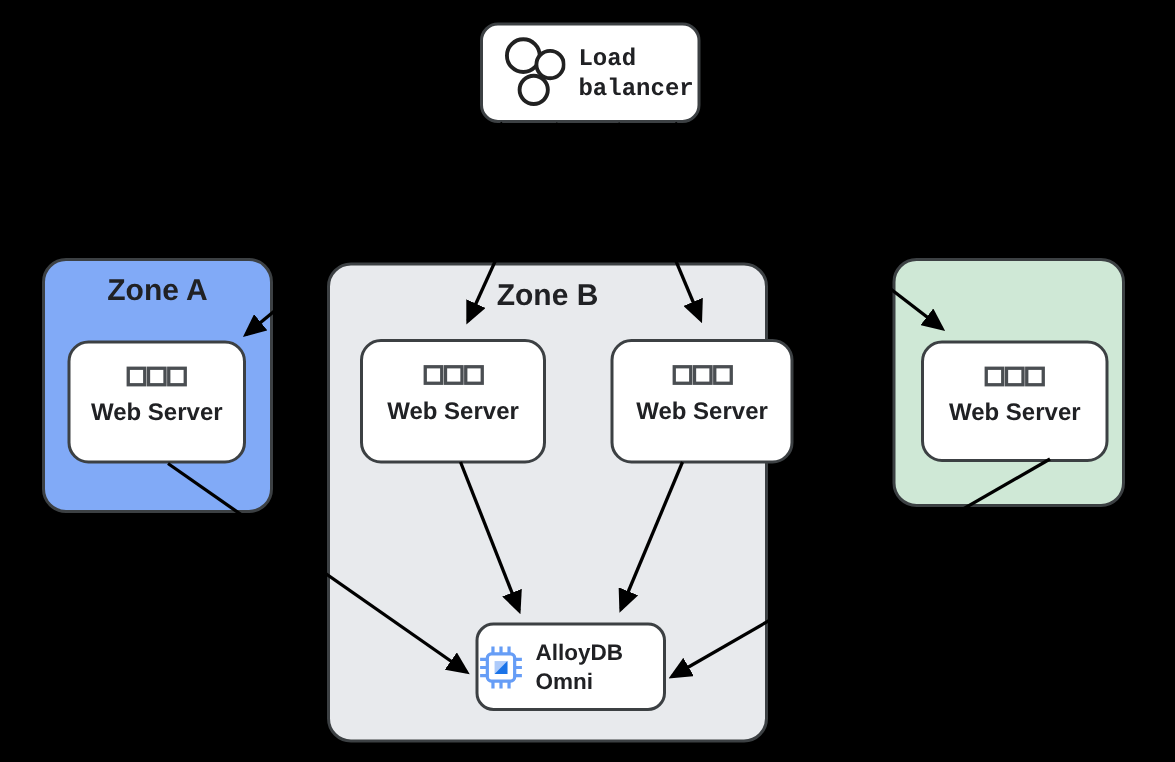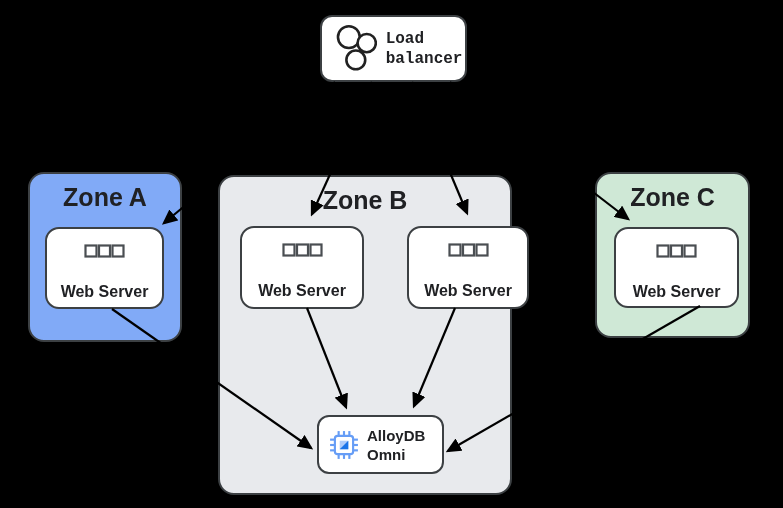--- a/index.html
+++ b/index.html
@@ -30,48 +30,47 @@
   
   .zone {
     border: 2.5px solid var(--border, #3c4043);
     border-radius: 16px;
   }
   .zone-a { left: 28px;  top: 172px; width: 154px; height: 170px; background: var(--zone-a-fill, #81aaf7); }
   .zone-b { left: 218px; top: 175px; width: 294px; height: 320px; background: var(--zone-b-fill, #e8eaed); }
   .zone-c { left: 595px; top: 172px; width: 155px; height: 166px; background: var(--zone-c-fill, #cfe8d6); }
   .zone-title {
     margin-top: 9px; text-align: center;
-    font-size: 25px; font-weight: bold; color: var(--text, #202124);
+    font-size: 20px; font-weight: bold; color: var(--text, #202124);
   }
 
   
   .server {
     background: var(--box-fill, #fff);
     border: 2px solid var(--border, #3c4043);
     border-radius: 14px;
     display: flex; flex-direction: column; align-items: center;
   }
   .ws-a  { left: 15px;  top: 53px; width: 119px; height: 82px; }
   .ws-b1 { left: 20px;  top: 49px; width: 124px; height: 83px; }
   .ws-b2 { left: 187px; top: 49px; width: 122px; height: 83px; }
   .ws-c  { left: 17px;  top: 53px; width: 125px; height: 81px; }
   .server-icon { margin-top: 15px; }
   .server-label {
-    margin-top: 24px; font-size: 16px; font-weight: bold;
+    margin-top: 8px; font-size: 16px; font-weight: bold;
     color: var(--text, #202124);
   }
 
   
   .alloydb {
     left: 97px; top: 238px; width: 127px; height: 59px;
     background: var(--box-fill, #fff);
     border: 2px solid var(--border, #3c4043);
     border-radius: 12px;
     display: flex; align-items: center; gap: 8px;
-    padding-left: 10px;
   }
   .alloydb-label {
     width: 66px; font-size: 15px; font-weight: bold;
     line-height: 19px; color: var(--text, #202124);
   }
 
   
   .arrows {
     position: absolute; left: 0; top: 0;
     width: 783px; height: 508px;
@@ -142,21 +141,20 @@
         </g>
         <rect x="5.5" y="5.5" width="17" height="17" rx="2.5" style="fill:var(--box-fill,#fff);stroke:var(--chip-blue,#669df6);stroke-width:2"></rect>
         <rect x="10" y="10" width="8" height="8" style="fill:var(--chip-light-blue,#aecbfa)"></rect>
         <path d="M10,18 L18,10 L18,18 Z" style="fill:var(--chip-dark-blue,#1a73e8)"></path>
       </svg>
       <div class="alloydb-label">AlloyDB Omni</div>
     </div>
   </div>
 
   <div class="box zone zone-c">
-    <div class="zone-title">Zone C</div>
     <div class="box server ws-c">
       <svg class="server-icon" width="41" height="15" viewBox="0 0 41 15">
         <rect x="1.5" y="1.5" width="11" height="11" style="fill:var(--box-fill,#fff);stroke:var(--server-icon-gray,#4a4e52);stroke-width:2.2"></rect>
         <rect x="15" y="1.5" width="11" height="11" style="fill:var(--box-fill,#fff);stroke:var(--server-icon-gray,#4a4e52);stroke-width:2.2"></rect>
         <rect x="28.5" y="1.5" width="11" height="11" style="fill:var(--box-fill,#fff);stroke:var(--server-icon-gray,#4a4e52);stroke-width:2.2"></rect>
       </svg>
       <div class="server-label">Web Server</div>
     </div>
   </div>
 

